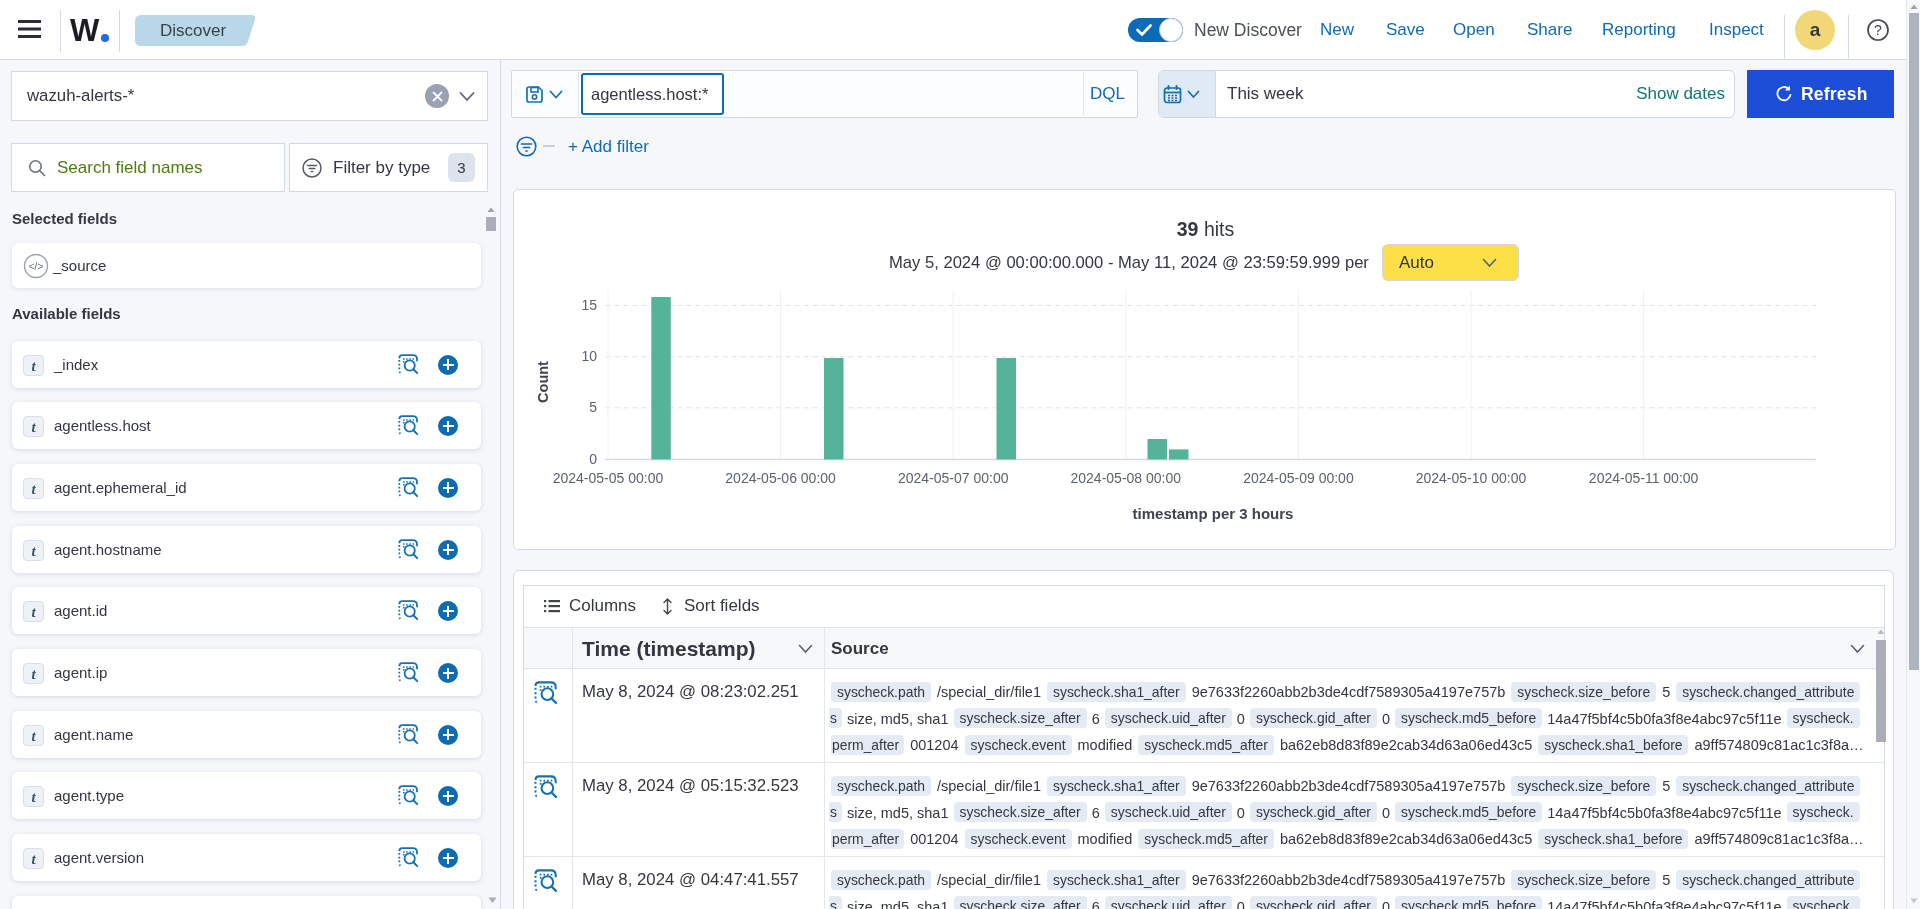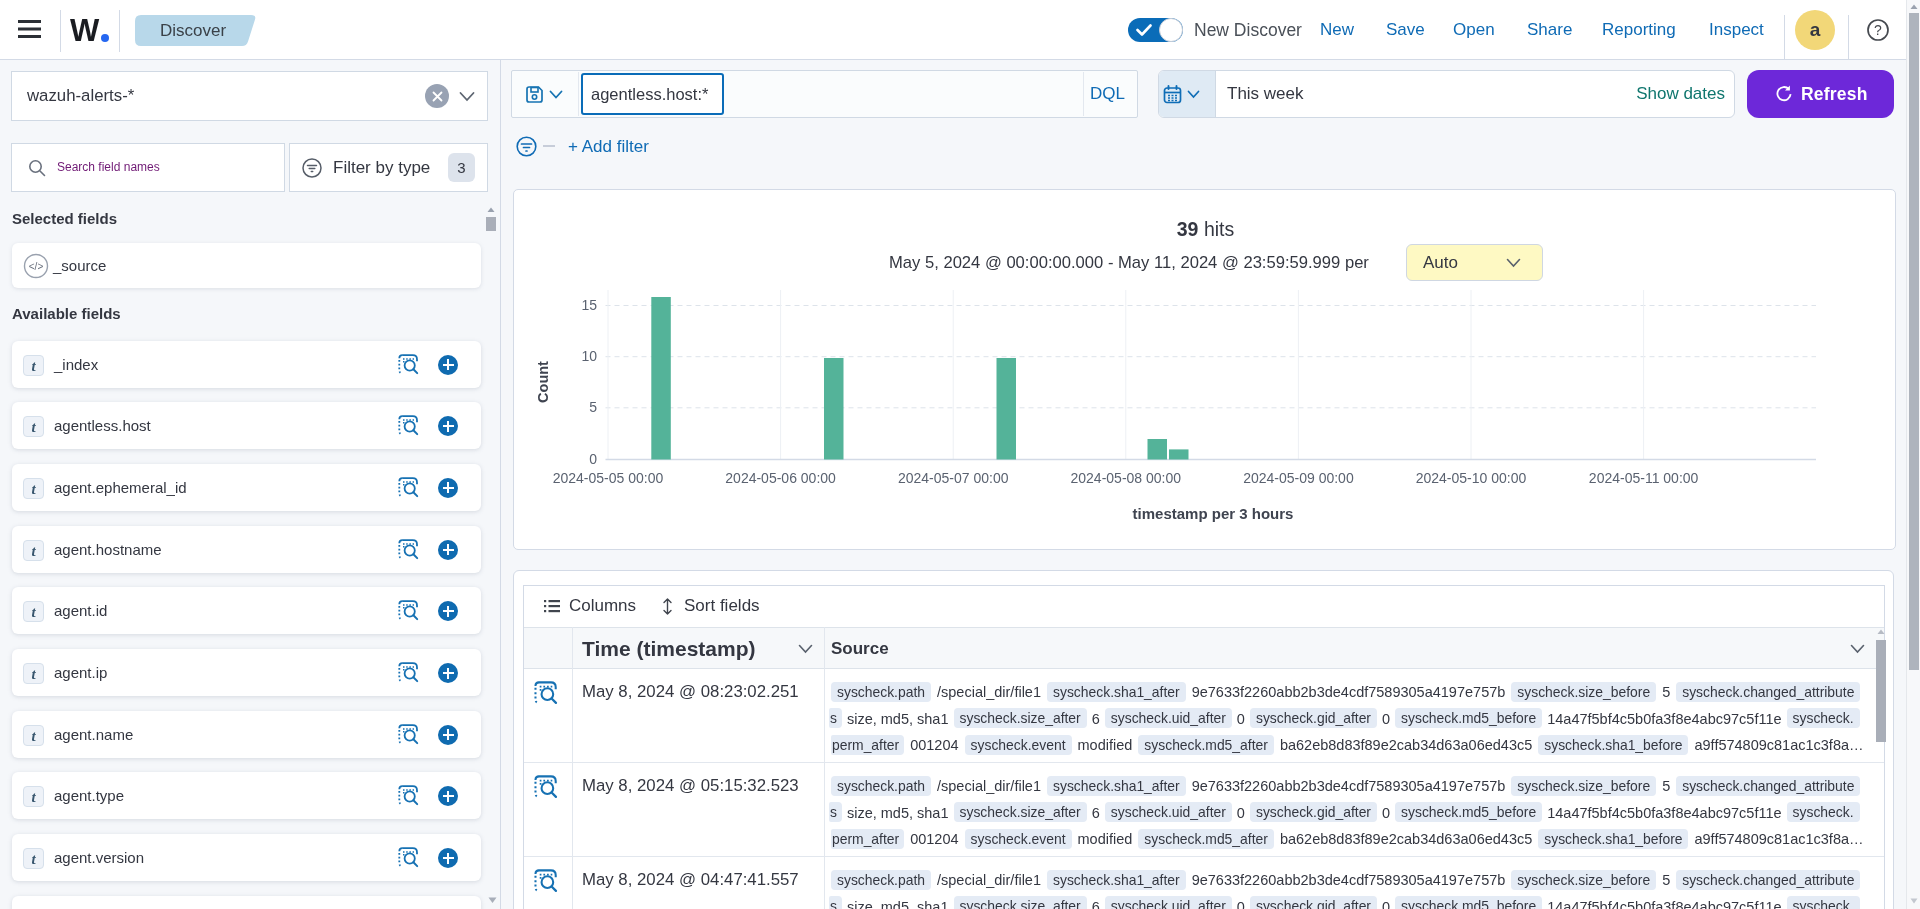--- a/index.html
+++ b/index.html
@@ -22,21 +22,21 @@
 #avatar { position:absolute; left:1795px; top:10px; width:40px; height:40px; border-radius:50%; background:#f2d778;
   text-align:center; line-height:40px; font-size:19px; font-weight:bold; color:#343741; }
 
 
 #sidebar { position:absolute; left:0; top:60px; width:501px; height:849px; background:#f5f7fa; border-right:1px solid #d3dae6; }
 .inputbox { position:absolute; background:#fff; border:1px solid #d0d9e4; border-radius:0; }
 #idxpat { left:11px; top:11px; width:477px; height:50px; }
 #idxpat .txt { position:absolute; left:15px; top:0; height:48px; line-height:48px; font-size:16.8px; color:#343741; }
 #clearbtn { position:absolute; left:413px; top:12px; width:24px; height:24px; background:#98a2b3; border-radius:50%; }
 #searchbox { left:11px; top:83px; width:274px; height:49px; }
-#searchbox .ph { position:absolute; left:45px; top:0; height:47px; line-height:47px; font-size:12px; color:#701a75; }
+#searchbox .ph { position:absolute; left:45px; top:0; height:47px; line-height:47px; font-size:17px; color:#4d7c0f; }
 #filterbox { left:289px; top:83px; width:199px; height:49px; }
 #filterbox .txt { position:absolute; left:43px; top:0; height:47px; line-height:47px; font-size:17px; color:#343741; }
 #filterbox .badge { position:absolute; left:158px; top:9px; width:27px; height:29px; background:#dde3ec; border-radius:6px;
   text-align:center; line-height:29px; font-size:15px; color:#343741; }
 .sechead { position:absolute; left:12px; font-size:15px; font-weight:bold; color:#343741; }
 .fieldcard { position:absolute; left:12px; width:469px; height:47px; background:#fff; border-radius:6px;
   box-shadow:0 1px 4px rgba(120,130,150,.25); }
 .fieldcard .fname { position:absolute; left:42px; top:0; height:47px; line-height:47px; font-size:15px; color:#343741; }
 .ticon { position:absolute; left:11px; top:14px; width:21px; height:21px; background:#eef2f8; border:1px solid #d6e0eb;
   border-radius:4px; text-align:center; line-height:20px; font-family:"Liberation Serif",serif; font-style:italic;
@@ -48,31 +48,31 @@
 
 
 #qbar { position:absolute; left:511px; top:70px; width:627px; height:48px; background:#fafcfd; border:1px solid #d0d9e4; border-radius:2px; }
 #qinput { position:absolute; left:69px; top:2px; width:143px; height:42px; background:#fff; border:2px solid #0a6cb8; border-radius:3px; }
 #qinput .txt { position:absolute; left:8px; top:0; height:38px; line-height:38px; font-size:16.5px; color:#343741; }
 #dql { position:absolute; right:12px; top:0; height:46px; line-height:46px; font-size:17px; color:#0f6bb5; }
 #dpicker { position:absolute; left:1158px; top:70px; width:577px; height:48px; background:#fff; border:1px solid #d0d9e4; border-radius:6px; }
 #dseg { position:absolute; left:0; top:0; width:57px; height:46px; background:#dfeaf4; border-radius:5px 0 0 5px; border-right:1px solid #cfd9e4; }
 #dpicker .tw { position:absolute; left:68px; top:0; height:46px; line-height:46px; font-size:17px; color:#343741; }
 #dpicker .sd { position:absolute; right:9px; top:0; height:46px; line-height:46px; font-size:17px; color:#0f766e; }
-#refresh { position:absolute; left:1747px; top:70px; width:147px; height:48px; background:#6d28d9; border-radius:12px; }
+#refresh { position:absolute; left:1747px; top:70px; width:147px; height:48px; background:#1d4ed8; border-radius:0; }
 #refresh .txt { position:absolute; left:54px; top:0; height:48px; line-height:48px; font-size:17.5px; font-weight:bold; color:#fff; letter-spacing:.2px; }
 #addfilter { position:absolute; left:568px; top:136px; height:22px; line-height:22px; font-size:17px; color:#0f6bb5; }
 #fdash { position:absolute; left:543px; top:145px; width:12px; height:2px; background:#c7cdd9; }
 
 
 #chartpanel { position:absolute; left:513px; top:189px; width:1383px; height:361px; background:#fff;
   border:1px solid #d3dae6; border-radius:5px; }
 #hits { position:absolute; left:0; top:28px; width:1383px; text-align:center; font-size:19.5px; color:#343741; }
 #subt { position:absolute; left:375px; top:55px; height:36px; line-height:36px; font-size:16.6px; color:#343741; }
-#autosel { position:absolute; left:892px; top:54px; width:137px; height:37px; background:#fef9c3; border:1px solid #cfd7e2;
+#autosel { position:absolute; left:868px; top:54px; width:137px; height:37px; background:#fde047; border:1px solid #cfd7e2;
   border-radius:6px; }
 #autosel .txt { position:absolute; left:16px; top:0; height:35px; line-height:35px; font-size:17px; color:#343741; }
 
 
 #tablepanel { position:absolute; left:513px; top:570px; width:1381px; height:400px; background:#fff;
   border:1px solid #d3dae6; border-radius:6px; }
 .tbtn { position:absolute; top:4px; height:31px; line-height:31px; font-size:17px; color:#343741; }
 #grid { position:absolute; left:9px; top:14px; width:1362px; height:386px; border:1px solid #d3dae6; background:#fff; }
 #ghead { position:absolute; left:0; top:41px; width:1360px; height:42px; background:#f6f8fa; border-top:1px solid #dde3ea;
   border-bottom:1px solid #dde3ea; }

